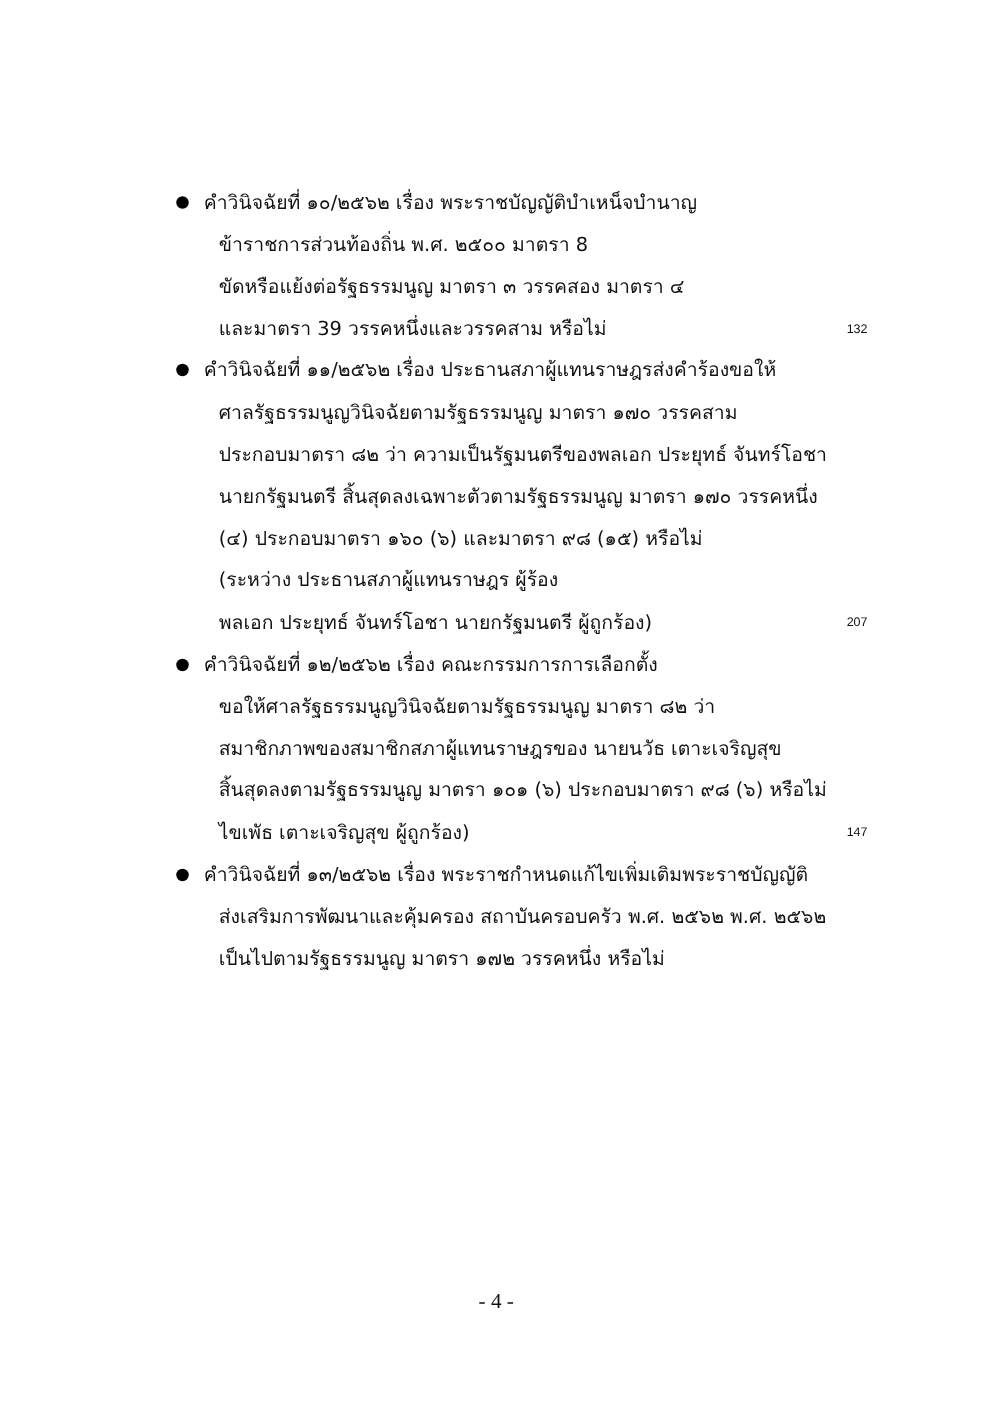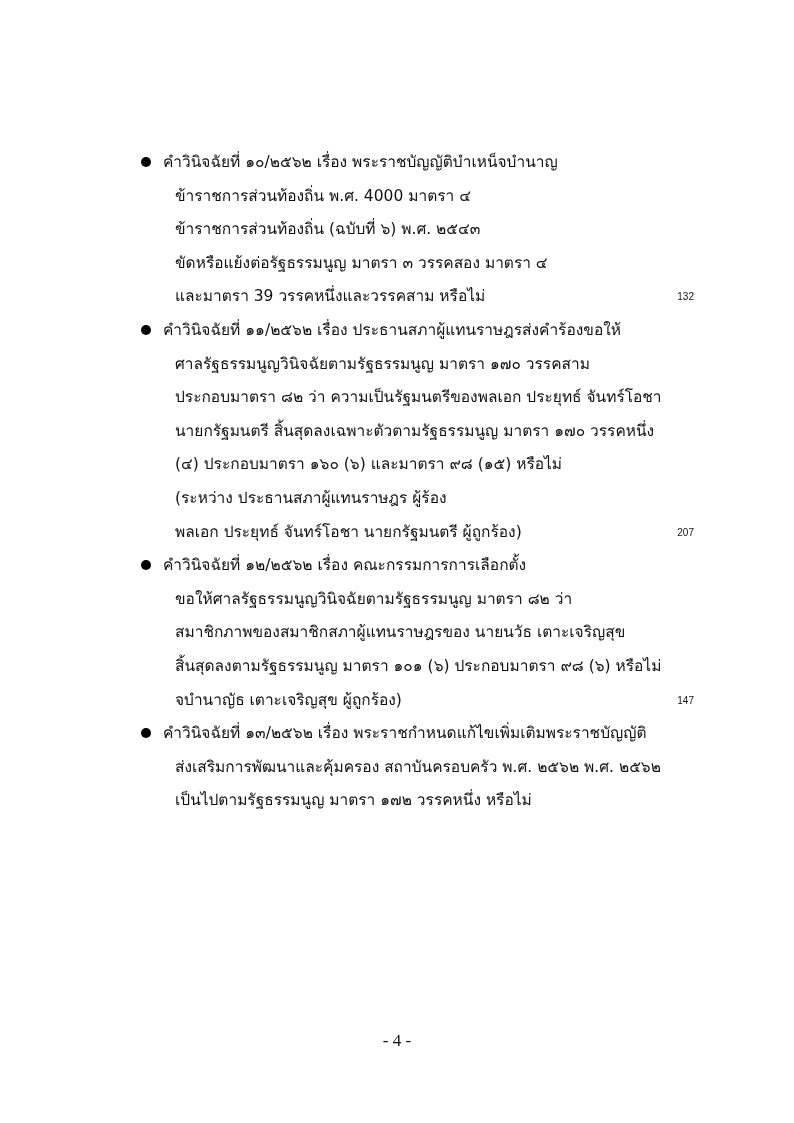--- a/index.html
+++ b/index.html
@@ -75,22 +75,21 @@
 <body>
 
 <div class="page">
   <div class="toc">
 
     <div class="entry">
       <div class="line first">
         <span class="bullet"></span>
         <span>คำวินิจฉัยที่ ๑๐/๒๕๖๒ เรื่อง พระราชบัญญัติบำเหน็จบำนาญ</span>
       </div>
-      <div class="line cont"><span>ข้าราชการส่วนท้องถิ่น พ.ศ. 4000 มาตรา ๔</span></div>
-      <div class="line cont"><span>ข้าราชการส่วนท้องถิ่น (ฉบับที่ ๖) พ.ศ. ๒๕๔๓</span></div>
+      <div class="line cont"><span>ข้าราชการส่วนท้องถิ่น พ.ศ. ๒๕๐๐ มาตรา 8</span></div>
       <div class="line cont"><span>ขัดหรือแย้งต่อรัฐธรรมนูญ มาตรา ๓ วรรคสอง มาตรา ๔</span></div>
       <div class="line cont">
         <span>และมาตรา 39 วรรคหนึ่งและวรรคสาม หรือไม่</span>
         <span class="pageno">132</span>
       </div>
     </div>
 
     <div class="entry">
       <div class="line first">
         <span class="bullet"></span>
@@ -109,21 +108,21 @@
 
     <div class="entry">
       <div class="line first">
         <span class="bullet"></span>
         <span>คำวินิจฉัยที่ ๑๒/๒๕๖๒ เรื่อง คณะกรรมการการเลือกตั้ง</span>
       </div>
       <div class="line cont"><span>ขอให้ศาลรัฐธรรมนูญวินิจฉัยตามรัฐธรรมนูญ มาตรา ๘๒ ว่า</span></div>
       <div class="line cont"><span>สมาชิกภาพของสมาชิกสภาผู้แทนราษฎรของ นายนวัธ เตาะเจริญสุข</span></div>
       <div class="line cont"><span>สิ้นสุดลงตามรัฐธรรมนูญ มาตรา ๑๐๑ (๖) ประกอบมาตรา ๙๘ (๖) หรือไม่</span></div>
       <div class="line cont">
-        <span>จบำนาญัธ เตาะเจริญสุข ผู้ถูกร้อง)</span>
+        <span>ไขเพัธ เตาะเจริญสุข ผู้ถูกร้อง)</span>
         <span class="pageno">147</span>
       </div>
     </div>
 
     <div class="entry">
       <div class="line first">
         <span class="bullet"></span>
         <span>คำวินิจฉัยที่ ๑๓/๒๕๖๒ เรื่อง พระราชกำหนดแก้ไขเพิ่มเติมพระราชบัญญัติ</span>
       </div>
       <div class="line cont"><span>ส่งเสริมการพัฒนาและคุ้มครอง สถาบันครอบครัว พ.ศ. ๒๕๖๒ พ.ศ. ๒๕๖๒</span></div>

